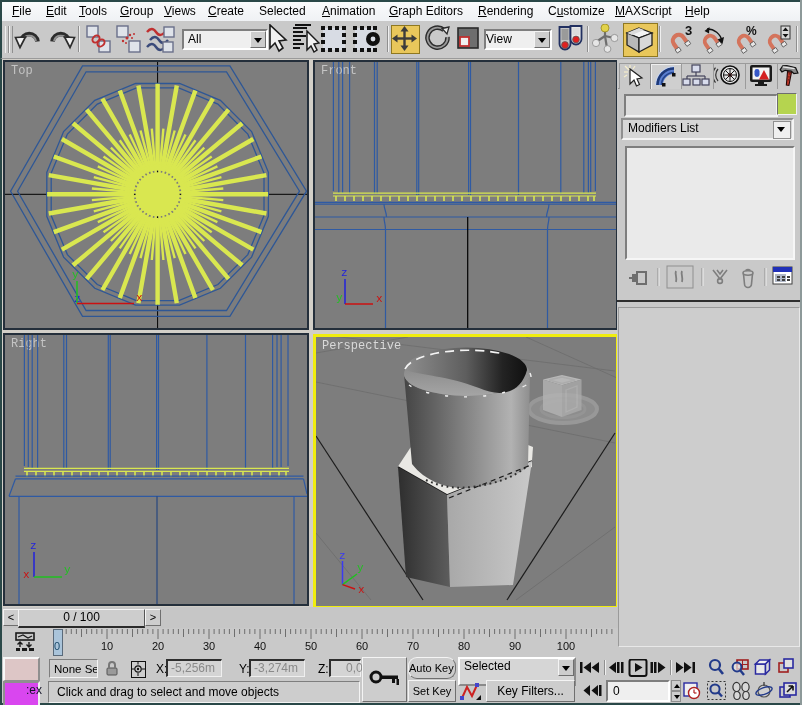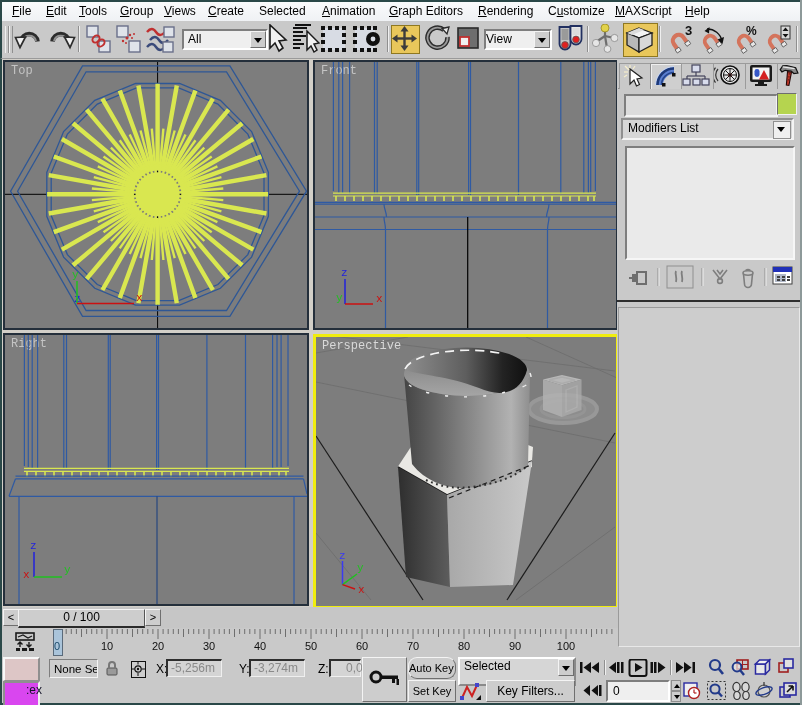--- a/index.html
+++ b/index.html
@@ -824,20 +824,21 @@
   <svg width="41" height="41">
         <g transform="translate(7,13)">
    <circle cx="6" cy="6" r="5" fill="none" stroke="#111" stroke-width="3"></circle>
    <rect x="11" y="4.5" width="17" height="3.5" fill="#111"></rect>
    <rect x="22" y="8" width="3" height="4" fill="#111"></rect>
           <rect x="26.5" y="8" width="2.5" height="6" fill="#111"></rect>
   </g>
       </svg>
  </div>
 
+ <div class="abs sunken" style="left:46px;top:25px;width:312px;height:22px;background:#cdcdcd;font-size:12px;padding:3px 0 0 8px;box-sizing:border-box;">Click and drag to select and move objects</div>
 
  <div class="abs raised" style="left:406px;top:1px;width:48px;height:22px;text-align:left;font-size:11px;padding-top:4px;box-sizing:border-box;border-radius:9px;">Auto Key</div>
  <div class="abs raised" style="left:406px;top:24px;width:48px;height:22px;text-align:center;font-size:11px;padding-top:4px;box-sizing:border-box;">Set Key</div>
 
  <div class="abs" style="left:456px;top:1px;width:118px;height:29px;border:2px solid #fff;border-right-color:#8a8a8a;border-bottom-color:#8a8a8a;box-sizing:border-box;background:#d6d6d6;">
   <span style="position:absolute;left:4px;top:0px;font-size:12px;">Selected</span>
   <div class="abs raised" style="right:0;top:0;width:16px;height:17px;box-sizing:border-box;">
    <div style="position:absolute;left:3px;top:6px;width:0;height:0;border-left:4px solid transparent;border-right:4px solid transparent;border-top:5px solid #000;"></div>
       </div>
  </div>

